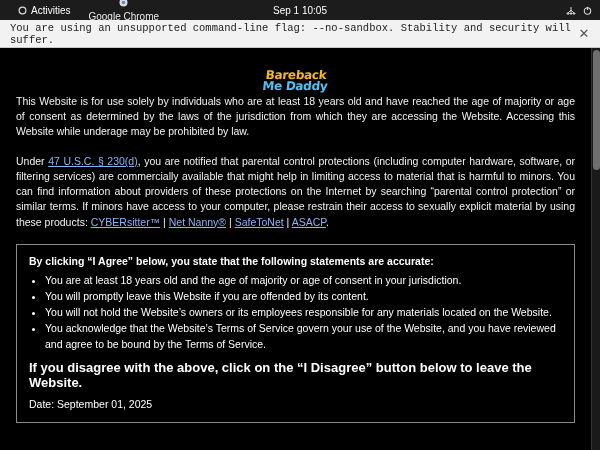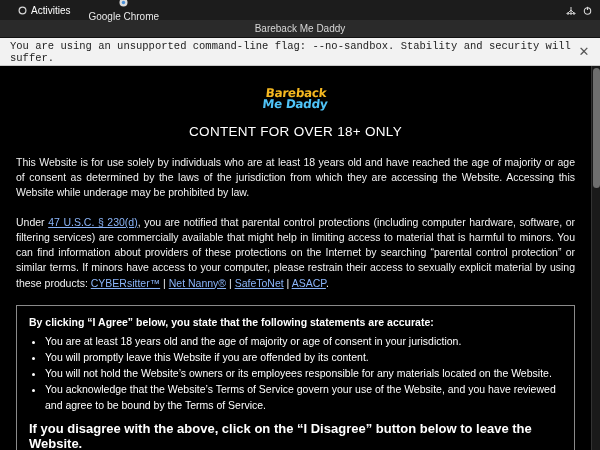--- a/index.html
+++ b/index.html
@@ -137,58 +137,55 @@
     <span class="app">
       <span class="dot-ico">
         <svg width="9" height="9" viewBox="0 0 9 9">
             <circle cx="4.5" cy="4.5" r="4" fill="#dcdcdc"></circle>
             <circle cx="4.5" cy="4.5" r="1.7" fill="#4a90d9"></circle>
           </svg>
       </span>
       <span>Google Chrome</span>
     </span>
   </div>
+  <div class="clock">Sep 1  10:05</div>
   <div class="right">
     <span class="dot-ico">
       <svg width="10" height="9" viewBox="0 0 10 9">
           <path d="M1 7h2v1H1zM4 7h2v1H4zM7 7h2v1H7zM5 1v5" stroke="#d8d8d8" stroke-width="1" fill="none"></path>
           <path d="M2 7l3-3 3 3" stroke="#d8d8d8" stroke-width="0.9" fill="none"></path>
         </svg>
     </span>
     <span class="dot-ico">
       <svg width="9" height="9" viewBox="0 0 9 9">
           <circle cx="4.5" cy="5" r="3.2" fill="none" stroke="#d8d8d8" stroke-width="1.1"></circle>
           <line x1="4.5" y1="0.8" x2="4.5" y2="4" stroke="#d8d8d8" stroke-width="1.2"></line>
         </svg>
     </span>
   </div>
 </div>
 
 <div id="browser">
 
-  <div id="titlebar">
-    <span>Bareback Me Daddy</span>
-  </div>
 
   <div id="infobar">
     <span class="msg">You are using an unsupported command-line flag: --no-sandbox. Stability and security will suffer.</span>
     <span class="close">✕</span>
   </div>
 
   <div id="pagewrap">
     <div id="page">
 
       <div class="logo-wrap">
         <span class="logo">
           <span class="l1">Bareback</span>
           <span class="l2">Me Daddy</span>
         </span>
       </div>
 
-      <h1 class="headline">CONTENT FOR OVER 18+ ONLY</h1>
 
       <p class="body">This Website is for use solely by individuals who are at least 18 years old and have reached the age of majority or age of consent as determined by the laws of the jurisdiction from which they are accessing the Website. Accessing this Website while underage may be prohibited by law.</p>
 
       <p class="body">
         <span>Under </span><a href="#">47 U.S.C. § 230(d)</a><span>, you are notified that parental control protections (including computer hardware, software, or filtering services) are commercially available that might help in limiting access to material that is harmful to minors. You can find information about providers of these protections on the Internet by searching “parental control protection” or similar terms. If minors have access to your computer, please restrain their access to sexually explicit material by using these products:</span>
         <span class="links">
           <a href="#">CYBERsitter™</a> |
           <a href="#">Net Nanny®</a> |
           <a href="#">SafeToNet</a> |
           <a href="#">ASACP</a>.

